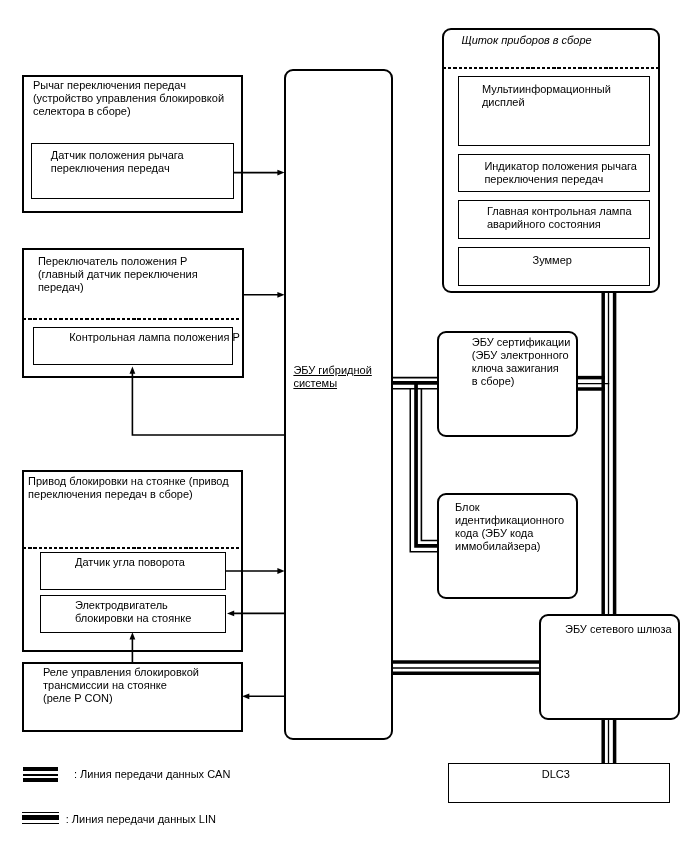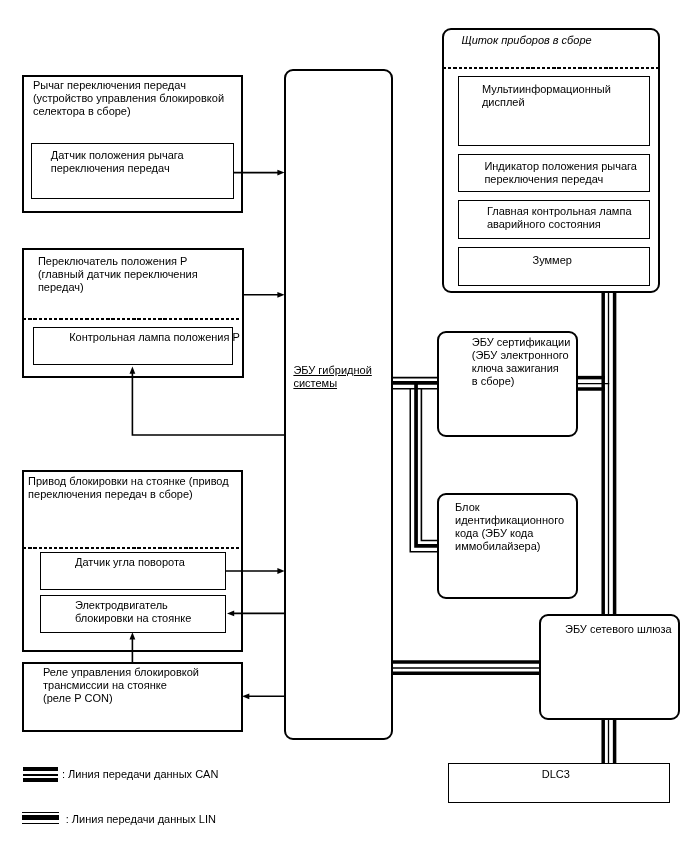--- a/index.html
+++ b/index.html
@@ -141,21 +141,21 @@
   <div class="txt" style="left:565px;top:622.6px;">ЭБУ сетевого шлюза</div>
 
   <div class="box thin" style="left:448.3px;top:762.9px;width:222.1px;height:39.8px;"></div>
   <div class="txt" style="left:541.7px;top:768.4px;">DLC3</div>
 
   <div id="lg-can" style="position:absolute;left:22.5px;top:767.1px;width:35.7px;height:15.4px;">
       <div style="position: absolute; left: 0px; width: 35.7px; background: rgb(0, 0, 0); top: 0px; height: 3.9px;"></div>
       <div style="position: absolute; left: 0px; width: 35.7px; background: rgb(0, 0, 0); top: 7.1px; height: 1.4px;"></div>
       <div style="position: absolute; left: 0px; width: 35.7px; background: rgb(0, 0, 0); top: 11.2px; height: 4.2px;"></div>
     </div>
-  <div class="txt" style="left:62px;top:767.9px;">: Линия передачи данных CAN</div>
+  <div class="txt" style="left:74px;top:767.9px;">: Линия передачи данных CAN</div>
   <div id="lg-lin" style="position:absolute;left:22.2px;top:811.7px;width:36.5px;height:12.7px;">
       <div style="position: absolute; left: 0px; width: 36.5px; background: rgb(0, 0, 0); top: 0px; height: 1.4px;"></div>
       <div style="position: absolute; left: 0px; width: 36.5px; background: rgb(0, 0, 0); top: 3.7px; height: 4.3px;"></div>
       <div style="position: absolute; left: 0px; width: 36.5px; background: rgb(0, 0, 0); top: 11.4px; height: 1.3px;"></div>
     </div>
   <div class="txt" style="left:65.7px;top:812.5px;">: Линия передачи данных LIN</div>
 
 </div>
 
 </body></html>

